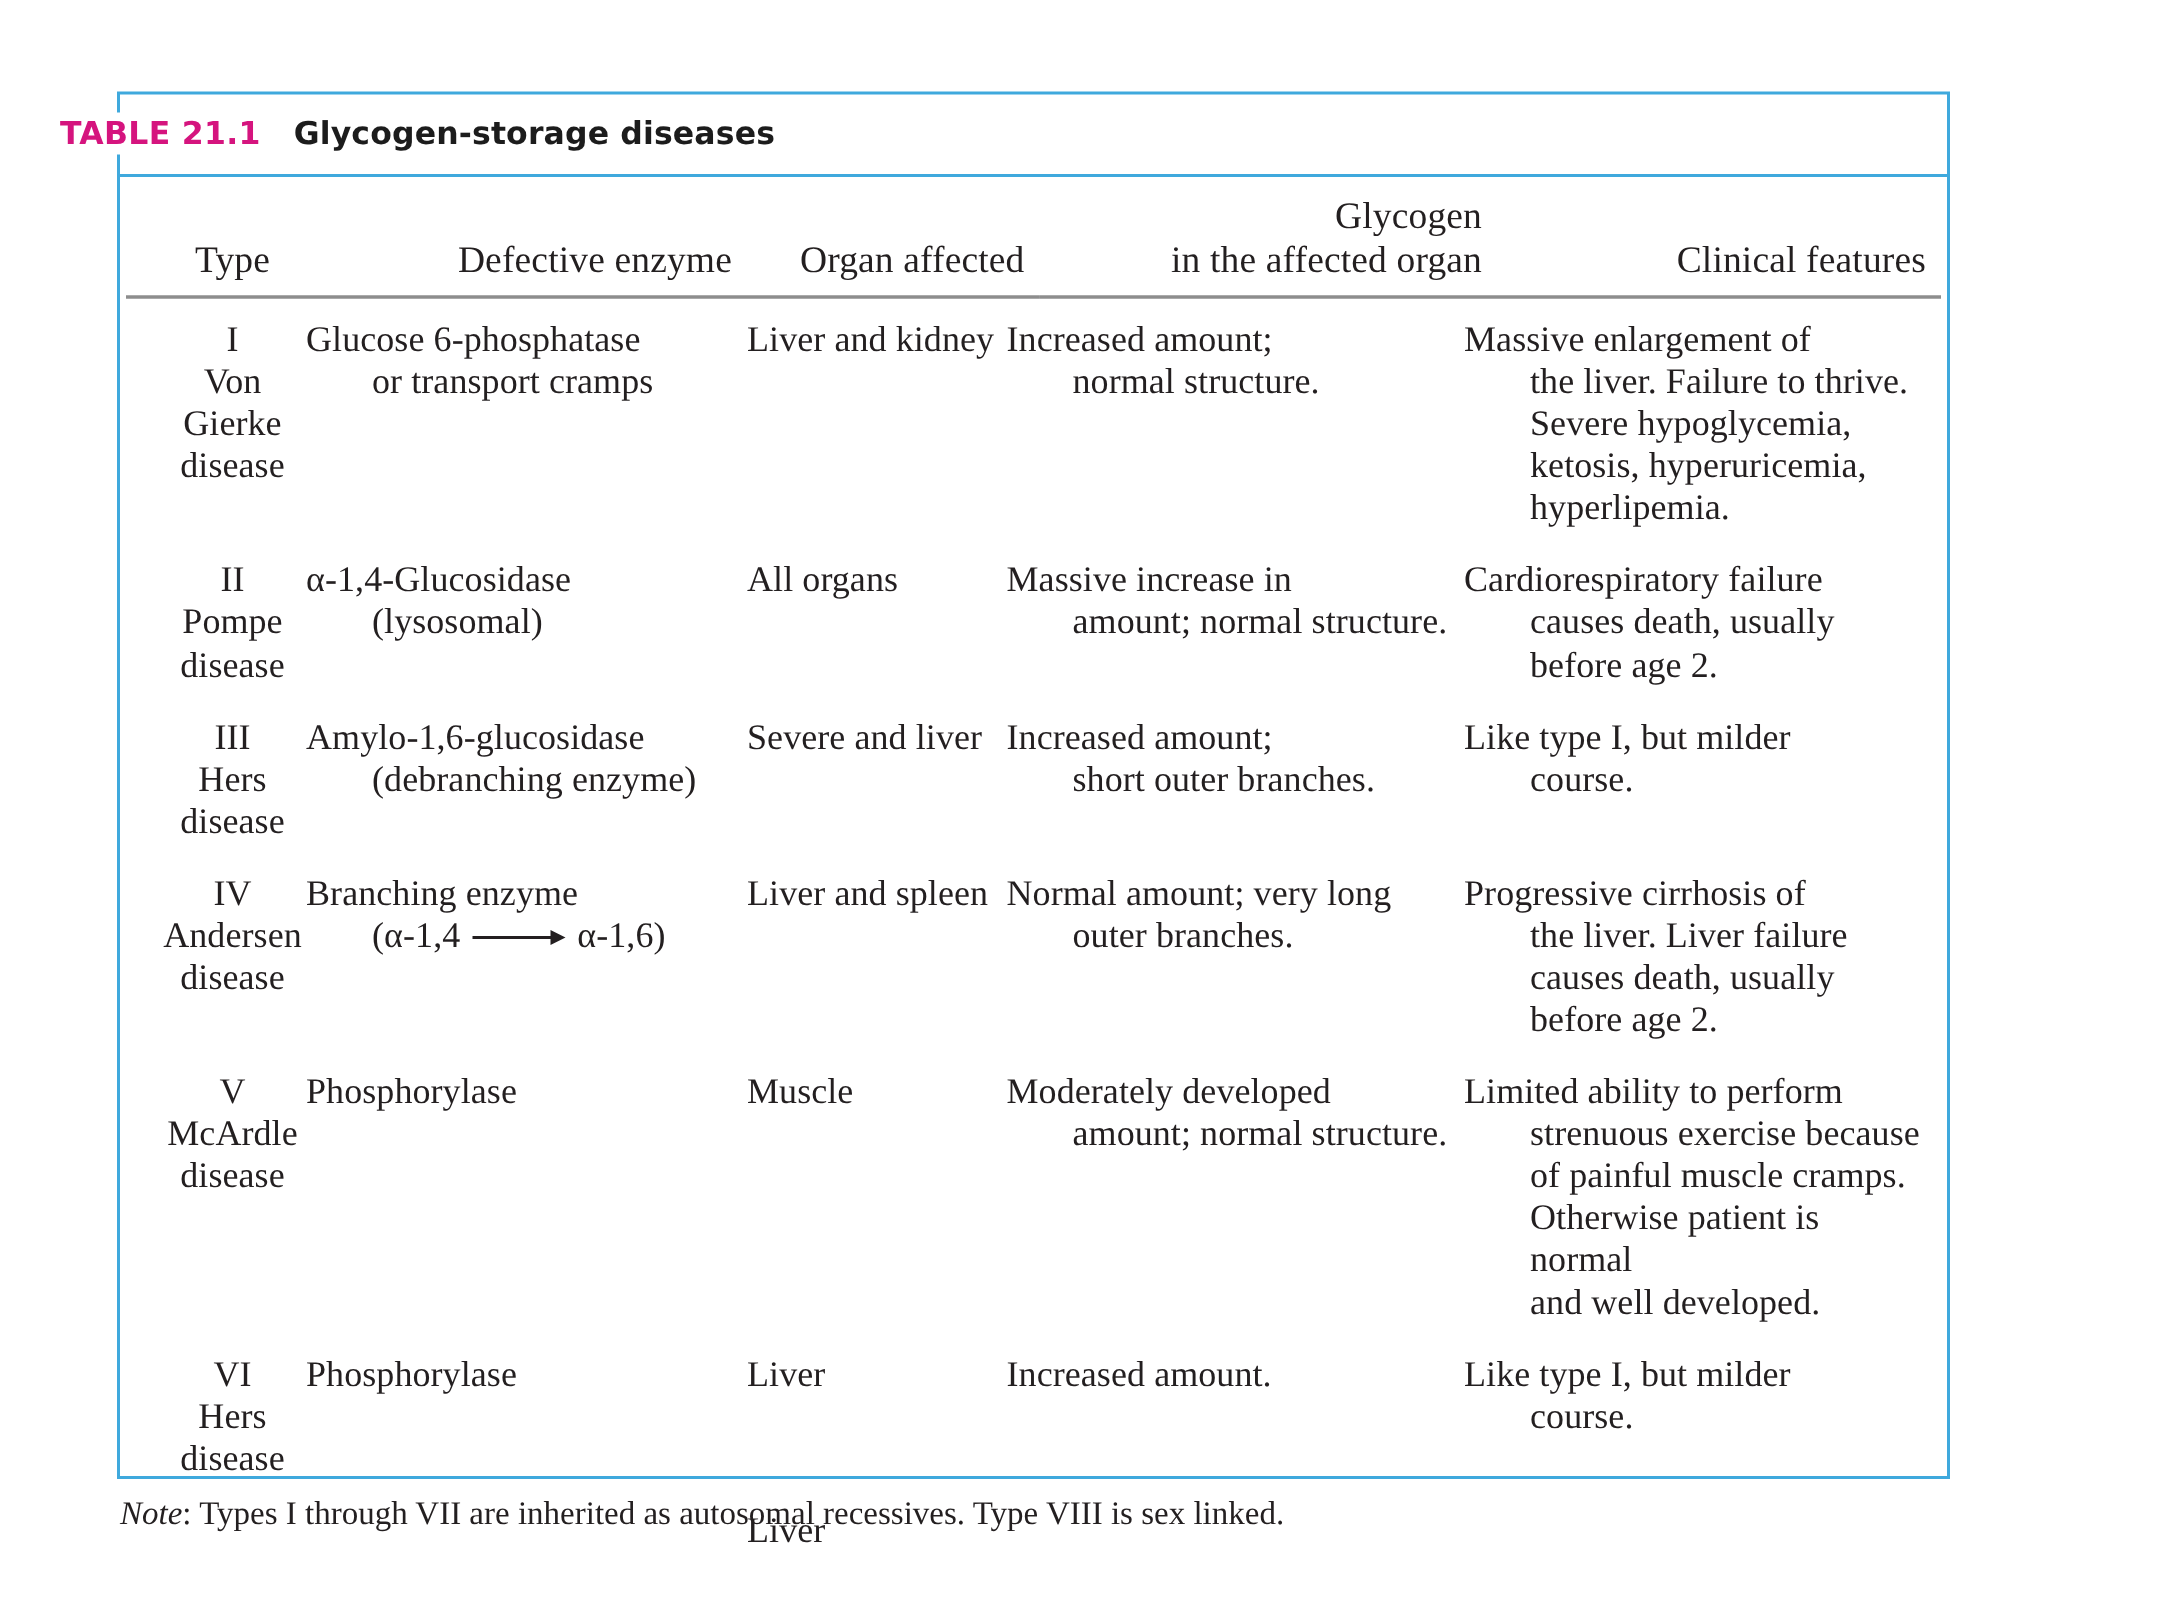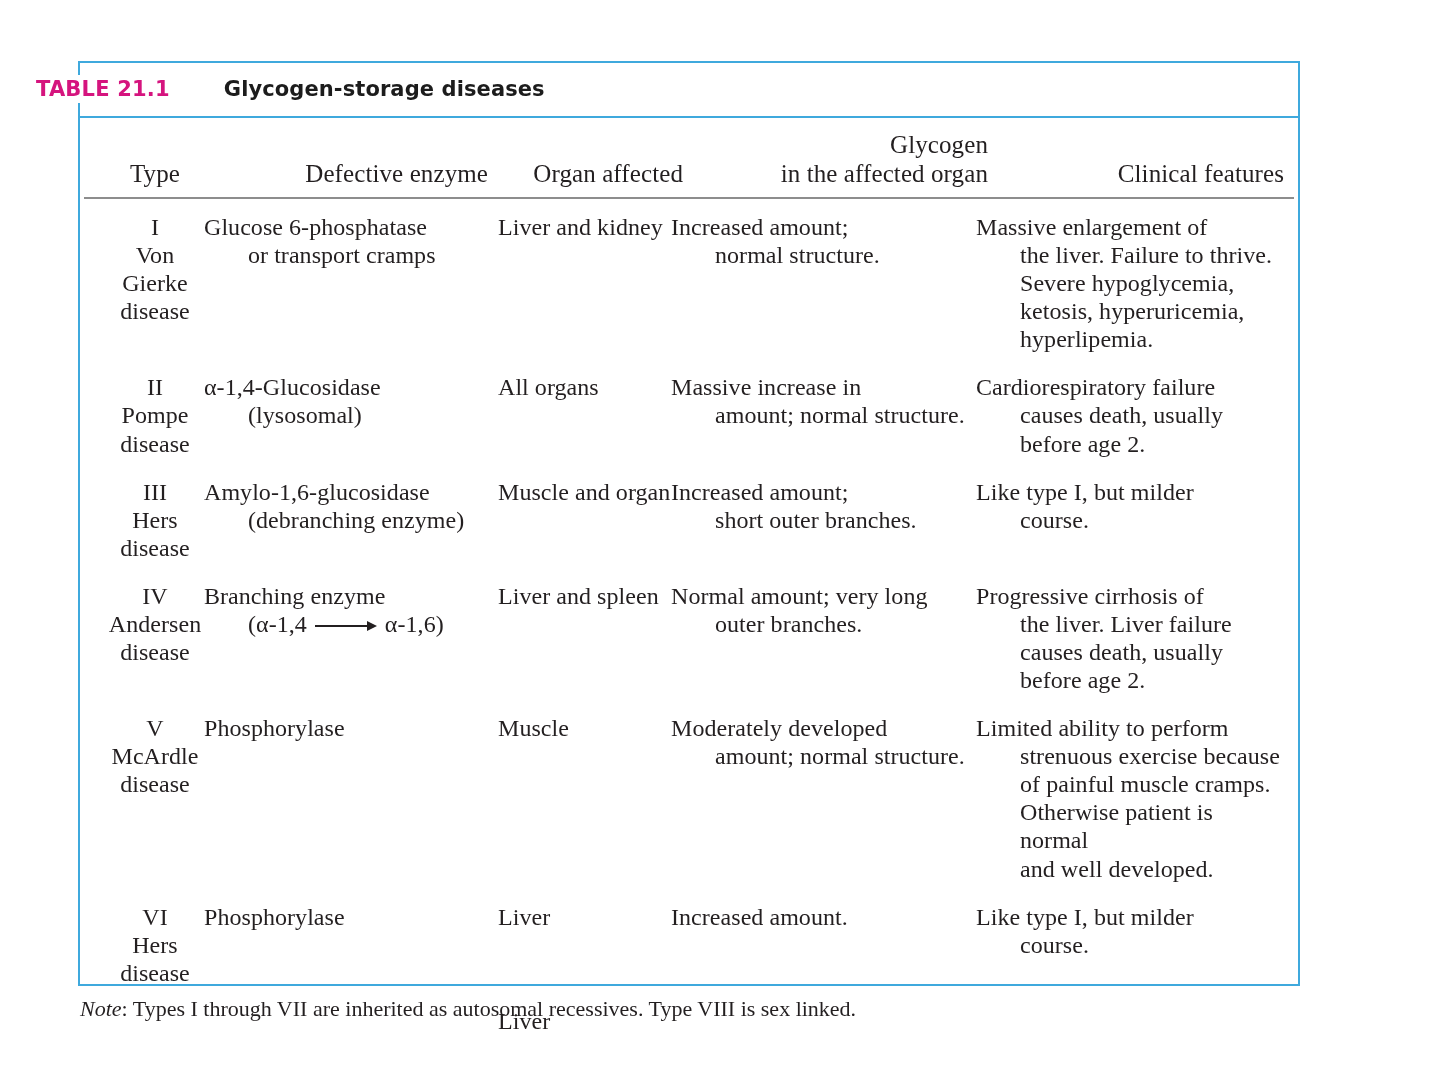--- a/index.html
+++ b/index.html
@@ -30,28 +30,28 @@
     width: 1222px;
     height: 925px;
     border: 2px solid #3fa9dd;
     box-sizing: border-box;
     background: #ffffff;
   }
 
   
   .caption-band {
     position: absolute;
-    left: 0px;
+    left: 16px;
     top: 61px;
     width: 1340px;
     height: 56px;
     display: flex;
     align-items: center;
     box-sizing: border-box;
-    padding-left: 36px;
+    padding-left: 24px;
     background: transparent;
     z-index: 4;
   }
   .caption-inner {
     background: #ffffff;
     padding: 2px 16px 2px 0px;
     display: flex;
     align-items: baseline;
     gap: 22px;
     white-space: nowrap;
@@ -62,21 +62,20 @@
     font-weight: bold;
     font-size: 21px;
     letter-spacing: 0.2px;
   }
   .table-title {
     color: #1c1c1c;
     font-family: "DejaVu Sans", "Liberation Sans", sans-serif;
     font-weight: bold;
     font-size: 21px;
     letter-spacing: 0.1px;
-    margin-left: 32px;
   }
 
   
   .caption-mask {
     position: absolute;
     left: 80px;
     top: 76px;
     width: 600px;
     height: 34px;
     background: #ffffff;
@@ -268,21 +267,21 @@
           <td class="hang"><span>Massive increase in</span><span class="cont">amount; normal structure.</span></td>
           <td class="hang"><span>Cardiorespiratory failure</span><span class="cont">causes death, usually</span><span class="cont">before age 2.</span></td>
         </tr>
         <tr>
           <td class="cell-type">
             <span class="tline">III</span>
             <span class="tline">Hers</span>
             <span class="tline">disease</span>
           </td>
           <td class="hang"><span>Amylo-1,6-glucosidase</span><span class="cont">(debranching enzyme)</span></td>
-          <td>Muscle and organ</td>
+          <td>Severe and liver</td>
           <td class="hang"><span>Increased amount;</span><span class="cont">short outer branches.</span></td>
           <td class="hang"><span>Like type I, but milder</span><span class="cont">course.</span></td>
         </tr>
         <tr>
           <td class="cell-type">
             <span class="tline">IV</span>
             <span class="tline">Andersen</span>
             <span class="tline">disease</span>
           </td>
           <td class="hang"><span>Branching enzyme</span><span class="cont arrow-term"><span>(α-1,4</span><span class="longarrow"></span><span>α-1,6)</span></span></td>

